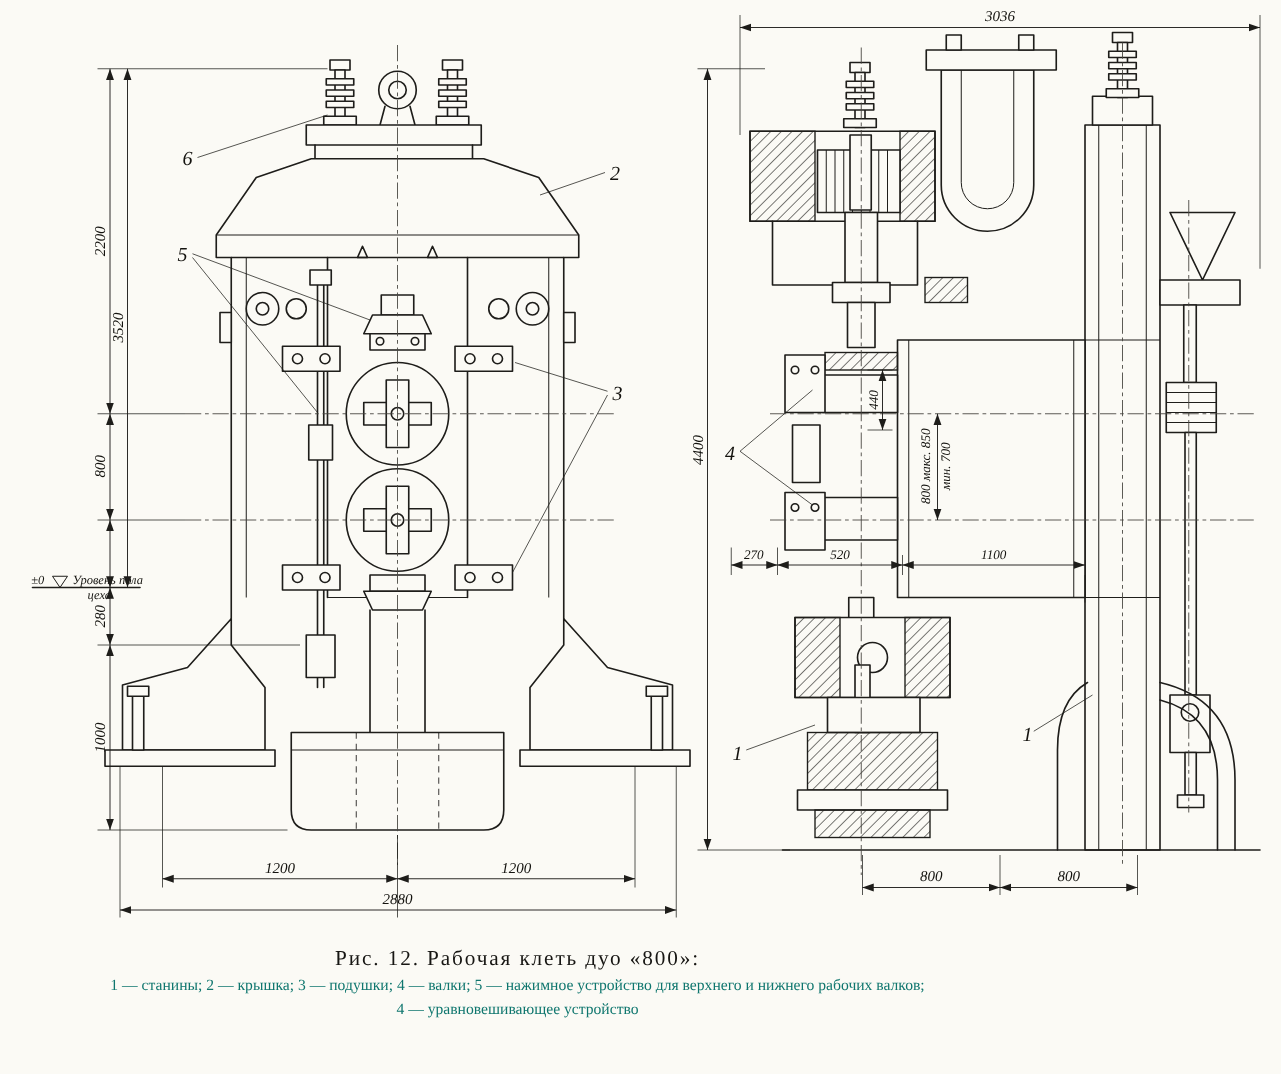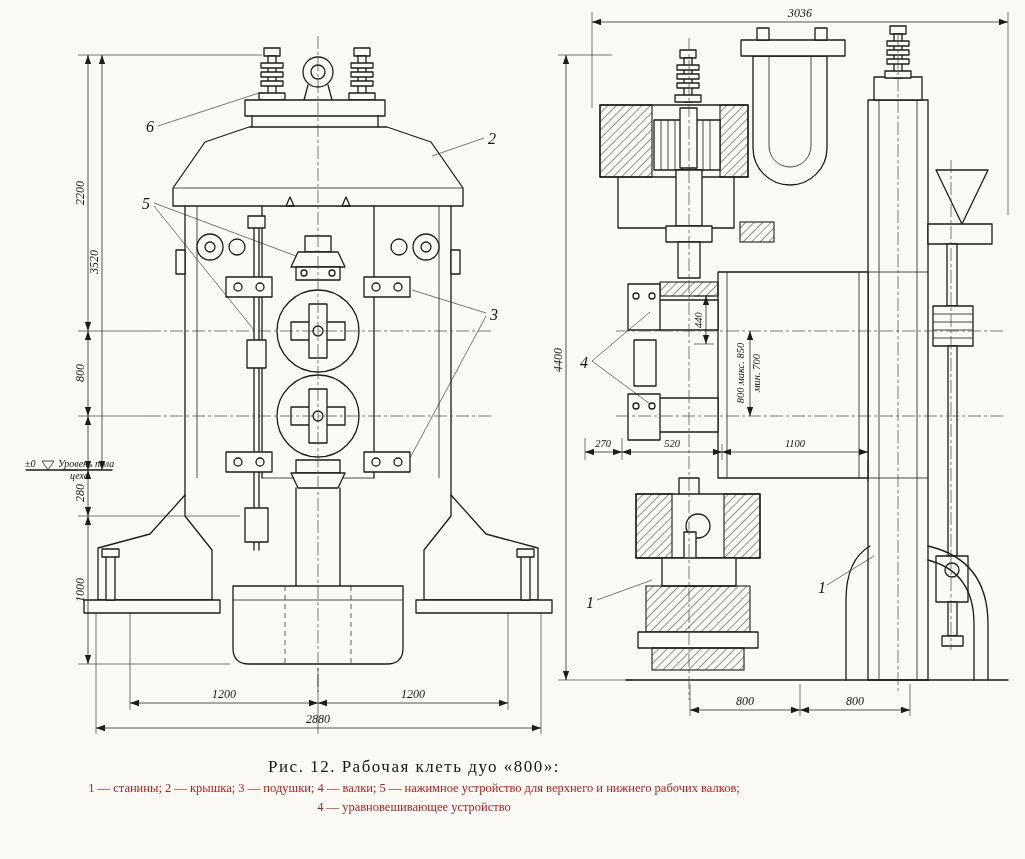--- a/index.html
+++ b/index.html
@@ -12,21 +12,21 @@
   .cline{fill:none;stroke:#45433e;stroke-width:0.7;stroke-dasharray:13 3 3 3;}
   .dline{fill:none;stroke:#1e1d1a;stroke-width:0.75;}
   .ext{fill:none;stroke:#1e1d1a;stroke-width:0.6;}
   .dash{fill:none;stroke:#1e1d1a;stroke-width:0.7;stroke-dasharray:5 4;}
   .dimtxt{font:italic 12px "Liberation Serif",serif;fill:#14130f;}
   .dimtxts{font:italic 10.5px "Liberation Serif",serif;fill:#14130f;}
   .callout{font:italic 16px "Liberation Serif",serif;fill:#14130f;}
   .floortxt{font:italic 10px "Liberation Serif",serif;fill:#14130f;}
   .caption-block{width:828px;text-align:center;margin-top:12px;}
   .fig-caption{font-size:17px;letter-spacing:1.5px;color:#171613;}
-  .fig-legend{font-size:12.5px;color:#b91c1c;margin-top:4px;padding:0 22px;}
+  .fig-legend{font-size:12.5px;color:#0f766e;margin-top:4px;padding:0 22px;}
 </style>
 </head>
 <body>
 
 <svg width="1025" height="745" viewBox="0 0 1025 745">
   <defs>
     <pattern id="hatch" width="6" height="6" patternUnits="userSpaceOnUse" patternTransform="rotate(45)">
       <line x1="0" y1="0" x2="0" y2="6" stroke="#2a2a26" stroke-width="1"></line>
     </pattern>
     <marker id="ar" viewBox="0 0 10 10" refX="10" refY="5" markerWidth="9" markerHeight="9" markerUnits="userSpaceOnUse" orient="auto-start-reverse">

